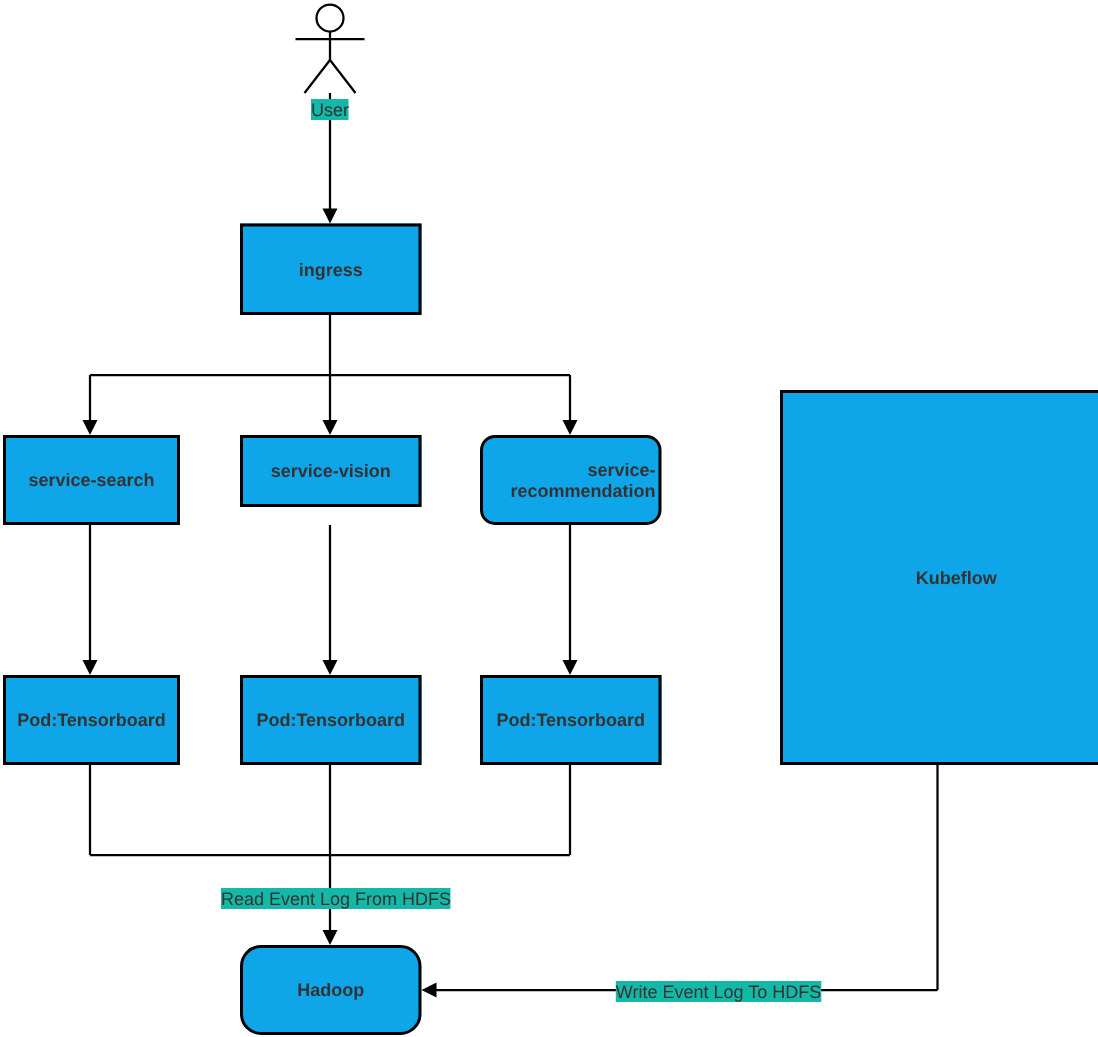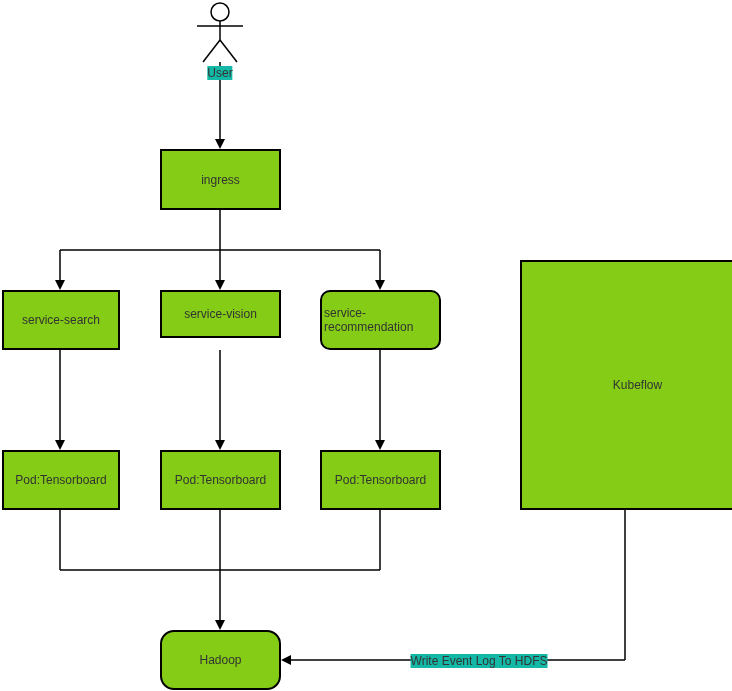--- a/index.html
+++ b/index.html
@@ -19,29 +19,30 @@
     position: absolute;
     left: 0;
     top: 0;
     width: 732px;
     height: 691px;
   }
   .node {
     position: absolute;
     box-sizing: border-box;
     border: 2px solid #000000;
-    background: #84cc16;
+    background: #0ea5e9;
     display: flex;
     align-items: center;
     justify-content: center;
-    text-align: left;
+    text-align: right;
     font-size: 12px;
     line-height: 14px;
     color: #333333;
     padding: 2px 2px;
+    font-weight: bold;
   }
   .edge-label {
     position: absolute;
     transform: translate(-50%, -50%);
     background: #14b8a6;
     font-size: 12px;
     line-height: 14px;
     color: #333333;
     white-space: nowrap;
     text-align: center;
@@ -161,16 +162,17 @@
   <div class="node" id="n-kubeflow">
     <span>Kubeflow</span>
   </div>
 
   <div class="node" id="n-hadoop">
     <span>Hadoop</span>
   </div>
 
   <div class="edge-label" id="lbl-user">User</div>
 
+  <div class="edge-label" id="lbl-read">Read Event Log From HDFS</div>
 
   <div class="edge-label" id="lbl-write">Write Event Log To HDFS</div>
 
 </div>
 
 </body></html>

